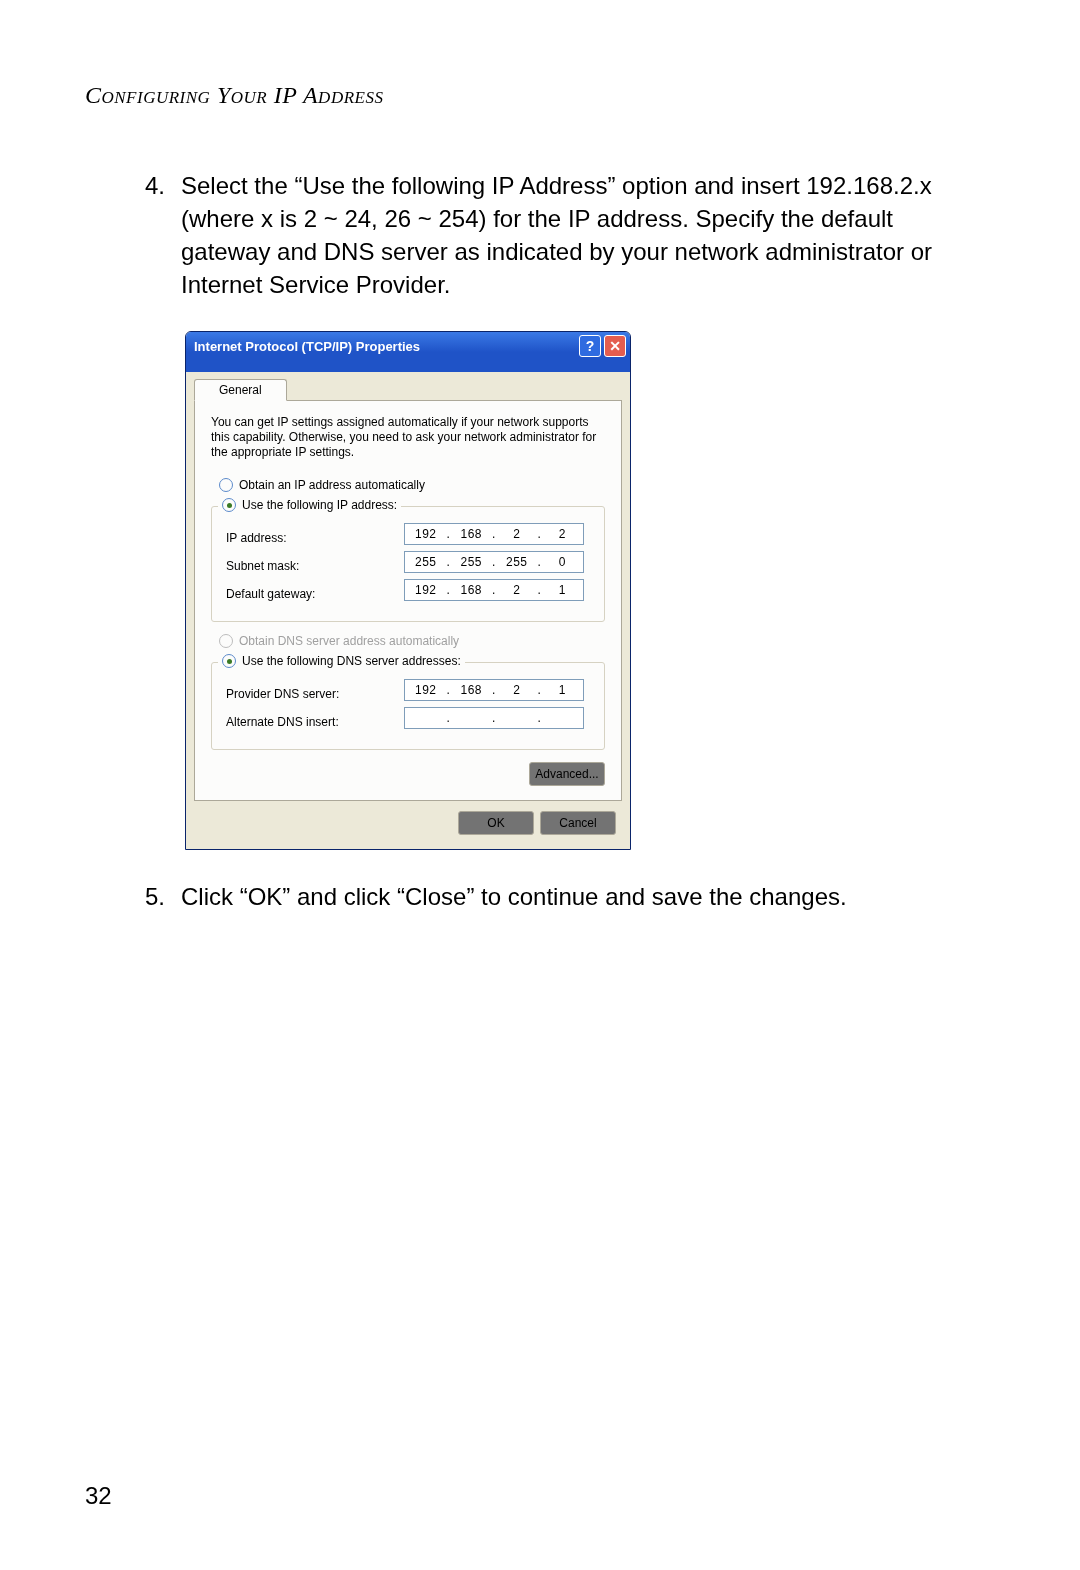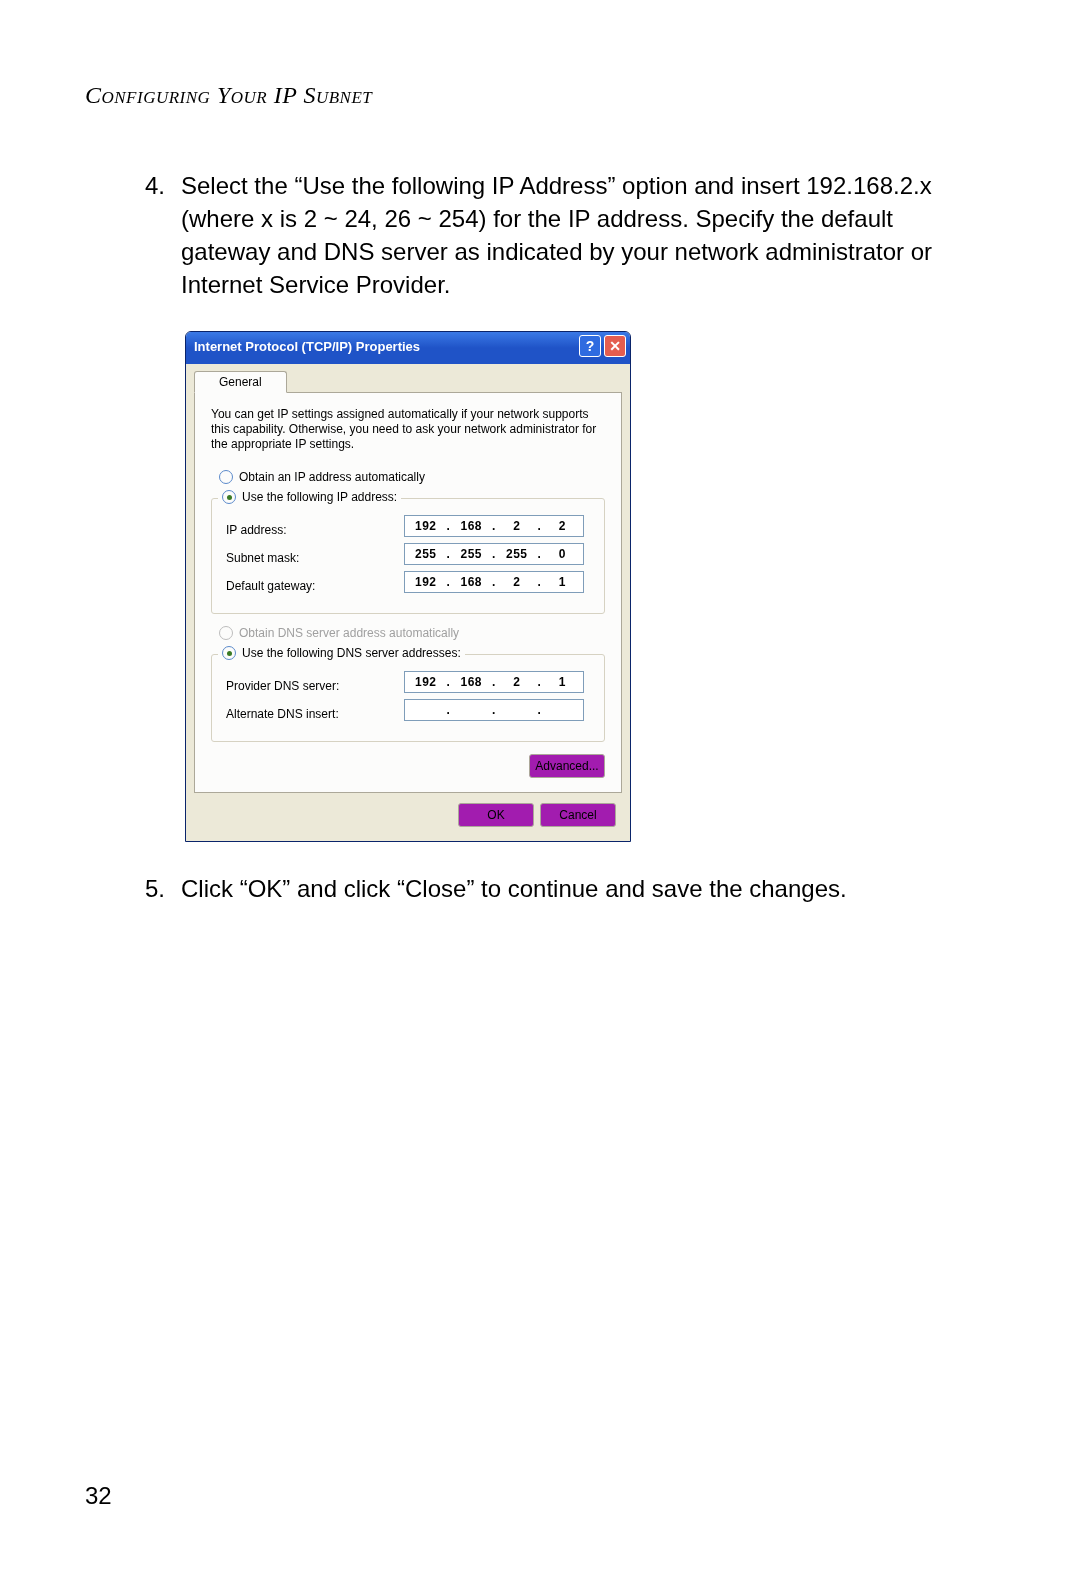--- a/index.html
+++ b/index.html
@@ -47,21 +47,21 @@
     background: #ece9d8;
     border: 1px solid #0a246a;
     border-radius: 6px 6px 0 0;
     overflow: hidden;
   }
   .titlebar {
     height: 28px;
     background: linear-gradient(to bottom, #3a79e6 0%, #1f53c7 50%, #1f53c7 100%);
     display: flex;
     align-items: center;
-    padding: 0 4px 4px 8px;
+    padding: 0 4px 12px 8px;
     color: #fff;
     font-weight: bold;
     font-size: 13px;
     font-family: "Tahoma", sans-serif;
   }
   .titlebar .title-text { flex: 1; }
   .tb-btn {
     width: 20px;
     height: 20px;
     margin-left: 3px;
@@ -160,31 +160,31 @@
     width: 178px;
     height: 20px;
     border: 1px solid #7f9db9;
     background: #fff;
     display: flex;
     align-items: center;
     justify-content: space-evenly;
     font-size: 12px;
     letter-spacing: 0.5px;
   }
-  .ip-box span { min-width: 26px; text-align: center; font-weight: bold; }
+  .ip-box span { min-width: 26px; text-align: center; }
   .ip-box .dot { min-width: 4px; }
   .btn-row {
     display: flex;
     justify-content: flex-end;
     margin-top: 6px;
   }
   .btn {
     min-width: 74px;
     height: 22px;
-    background: #a21caf;
+    background: #737373;
     border: 1px solid #aca899;
     border-radius: 3px;
     font-size: 12px;
     font-family: "Tahoma", sans-serif;
     display: flex;
     align-items: center;
     justify-content: center;
     margin-left: 6px;
   }
   .disabled-text { color: #a0a0a0; }
@@ -197,21 +197,21 @@
     position: absolute;
     left: 85px;
     bottom: 60px;
     font-size: 24px;
   }
 </style>
 </head>
 <body>
 
 <div class="page">
-  <div class="section-header">Configuring Your IP Subnet</div>
+  <div class="section-header">Configuring Your IP Address</div>
 
   <div class="step">
     <div class="num">4.</div>
     <div class="txt">Select the “Use the following IP Address” option and insert 192.168.2.x (where x is 2 ~ 24, 26 ~ 254) for the IP address. Specify the default gateway and DNS server as indicated by your network administrator or Internet Service Provider.</div>
   </div>
 
   <div class="dialog-wrap">
     <div class="dialog">
       <div class="titlebar">
         <span class="title-text">Internet Protocol (TCP/IP) Properties</span>

